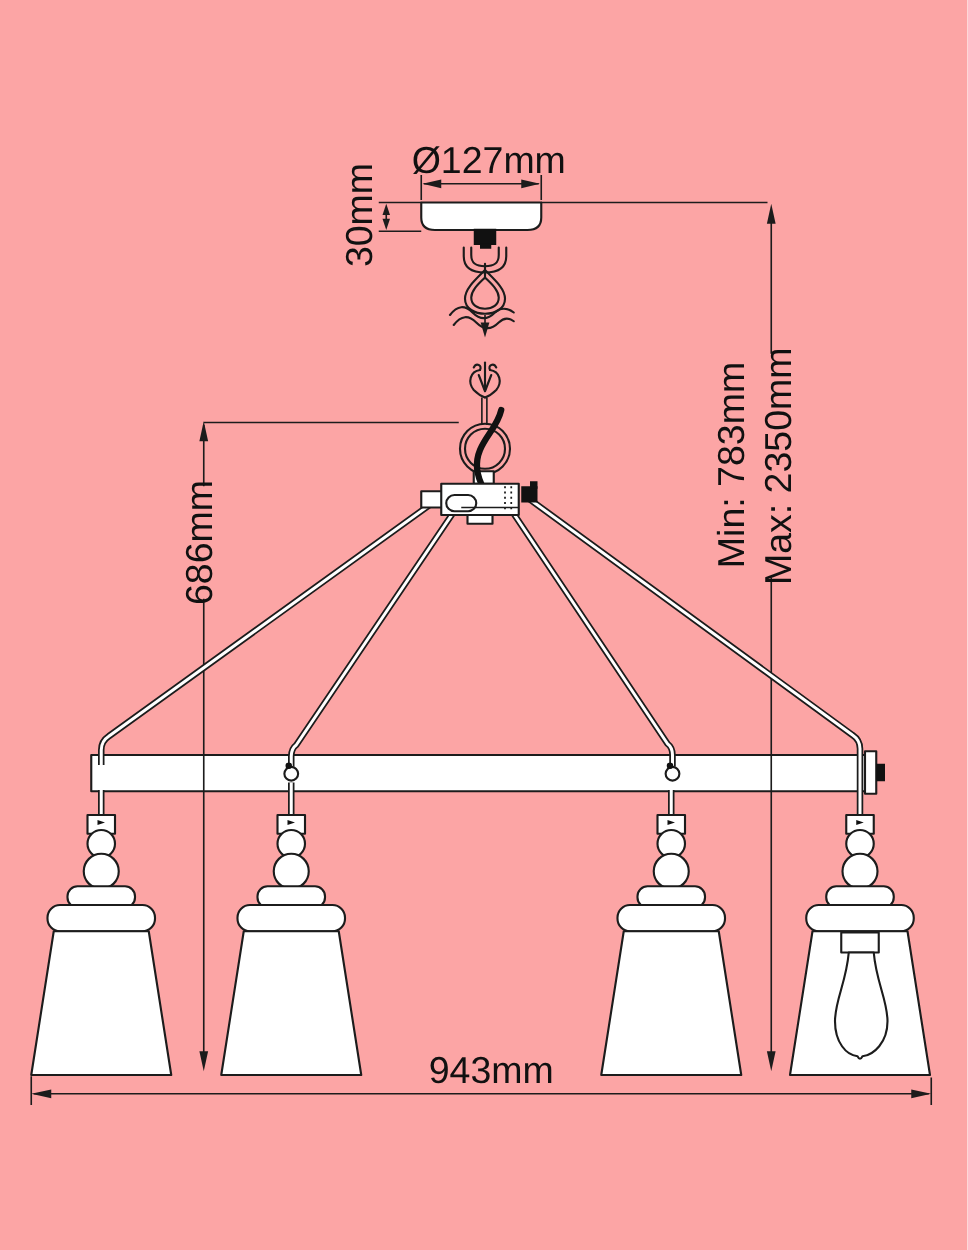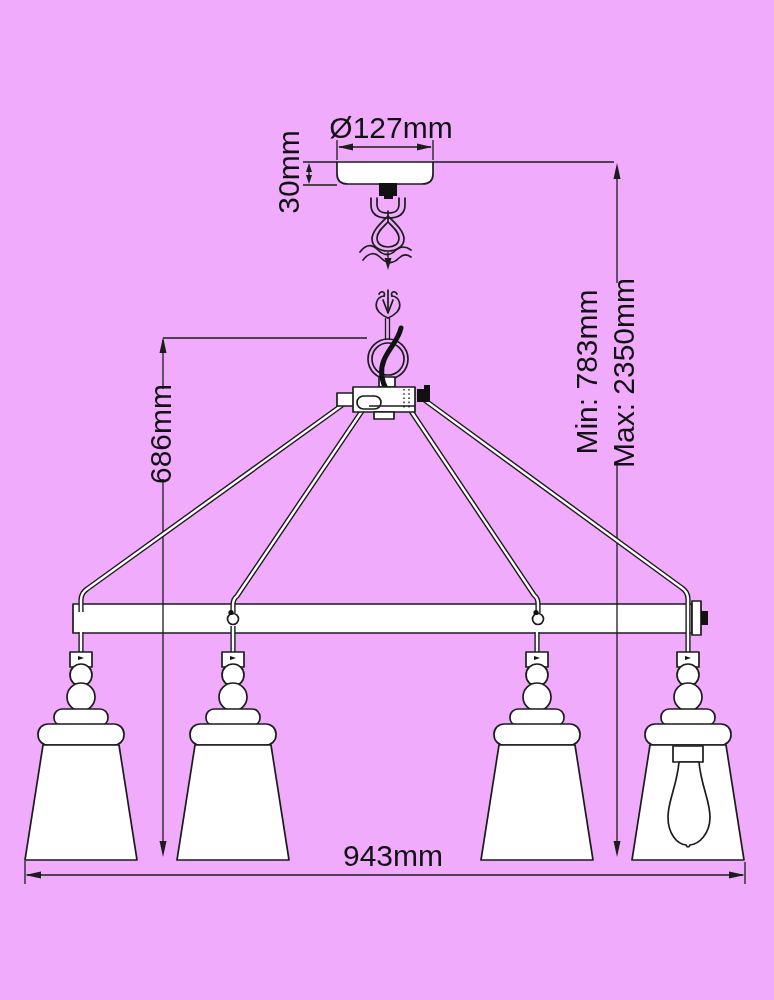--- a/index.html
+++ b/index.html
@@ -1,16 +1,16 @@
 <!DOCTYPE html>
 <html><head>
 <meta charset="utf-8">
 <style>
   html,body{margin:0;padding:0;background:#fff;}
-  #stage{position:relative;width:774px;height:1000px;background:#f0abfc;overflow:hidden;
+  #stage{position:relative;width:774px;height:1000px;background:#fca5a5;overflow:hidden;
          font-family:"Liberation Sans", sans-serif;}
   svg{display:block}
   .ln{fill:none;stroke:#1c1c1c;stroke-width:1.7;stroke-linecap:round;stroke-linejoin:round;}
   .thin{fill:none;stroke:#1c1c1c;stroke-width:1.3;}
   .w{fill:#ffffff;stroke:#1c1c1c;stroke-width:1.7;stroke-linejoin:round;}
   .blk{fill:#111;stroke:none;}
   .rod-o{fill:none;stroke:#1c1c1c;stroke-width:5.2;stroke-linejoin:round;}
   .rod-i{fill:none;stroke:#ffffff;stroke-width:2.4;stroke-linejoin:round;}
   .arr{fill:#1c1c1c;stroke:none;}
   .dimtext{fill:#111;font-size:30px;font-family:"Liberation Sans",sans-serif;}

